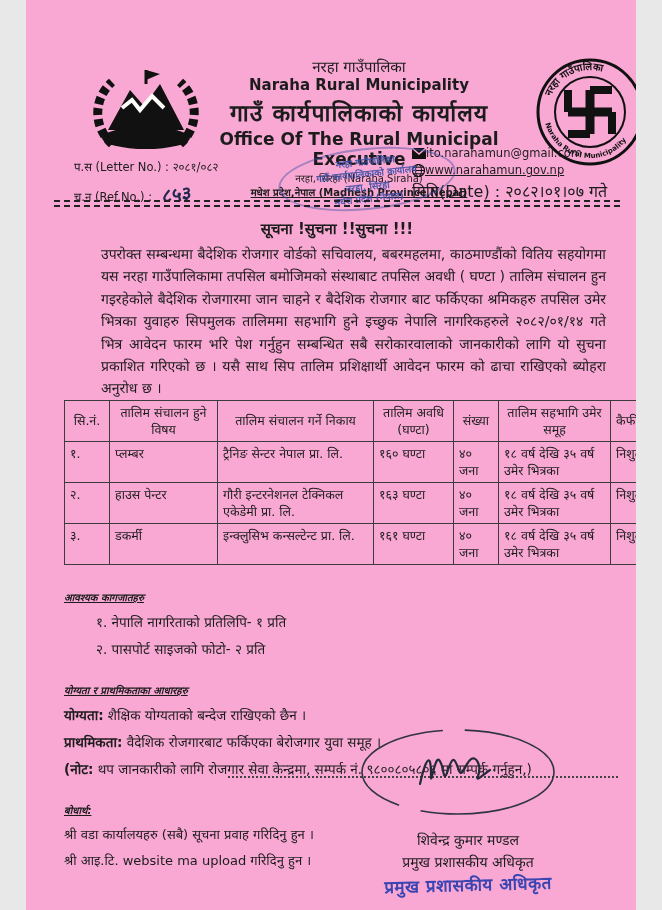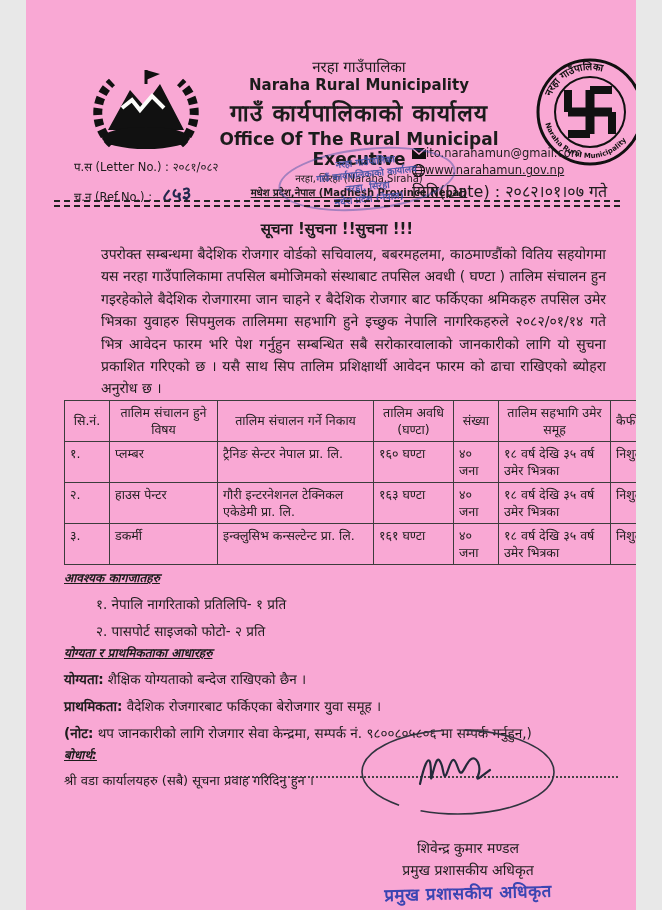--- a/index.html
+++ b/index.html
@@ -40,31 +40,31 @@
   .notices{display:flex;justify-content:center;font-size:15px;font-weight:bold;
     padding:0 48px 0 52px;}
   .doc-title{text-align:center;font-size:15px;font-weight:bold;text-decoration:underline;
     margin-top:5px;}
   .body-par{font-size:14px;line-height:1.6;text-align:justify;margin-top:5px;margin-left:37px;}
   .tapasil{font-size:14px;font-weight:bold;text-decoration:underline;font-style:italic;margin-top:3px;}
   table{border-collapse:collapse;table-layout:fixed;width:594px;border-radius:31px;}
   th,td{border:1.2px solid #3c3c3c;font-size:12.5px;padding:3px 5px;vertical-align:top;
     font-weight:normal;text-align:left;}
   th{text-align:center;vertical-align:middle;}
-  .section-head{font-size:12px;font-weight:bold;text-decoration:underline;font-style:italic;margin-top:4px;}
+  .section-head{font-size:10px;font-weight:bold;text-decoration:underline;font-style:italic;margin-top:25px;}
   .doc-item{font-size:13.5px;margin:9px 0 0 32px;}
   .qline{font-size:13.5px;margin-top:9px;}
   .qline b{font-weight:bold;}
   .shri{font-size:13px;margin-top:8px;}
   
   .sig-block{position:absolute;right:18px;top:726px;width:300px;text-align:center;}
   .sig-draw{position:relative;height:92px;}
   .dotline{position:absolute;left:-90px;right:0;top:50px;border-top:2px dotted #444;}
   .sig-svg{position:absolute;left:40px;top:0;}
-  .sig-name{font-size:14px;margin-top:20px;text-align:center;}
+  .sig-name{font-size:14px;margin-top:12px;text-align:center;}
   .sig-title{font-size:14px;margin-top:3px;}
   .sig-stamp{font-size:17px;font-weight:bold;color:#2b3db0;transform:rotate(-1.5deg);
     margin-top:2px;opacity:.92;letter-spacing:.5px;}
 </style>
 </head>
 <body>
 
 <div class="page">
 
   <div class="header">
@@ -227,20 +227,21 @@
     </div>
     <div class="qline">
       <b>प्राथमिकता:</b><span> वैदेशिक रोजगारबाट फर्किएका बेरोजगार युवा समूह ।</span>
     </div>
     <div class="qline">
       <b>(नोट:</b><span> थप जानकारीको लागि रोजगार सेवा केन्द्रमा, सम्पर्क नं. ९८००८०५८०६ मा सम्पर्क गर्नुहुन,)</span>
     </div>
 
     <div class="section-head">बोधार्थ:</div>
     <div class="shri">श्री वडा कार्यालयहरु (सबै) सूचना प्रवाह गरिदिनु हुन ।</div>
+    <div class="shri">श्री आइ.टि. website ma upload गरिदिनु हुन ।</div>
   </div>
 
   <div class="sig-block">
     <div class="sig-draw">
       <div class="dotline"></div>
       <svg class="sig-svg" width="210" height="92" viewBox="0 0 210 92">
         <ellipse cx="100" cy="46" rx="96" ry="42" fill="none" stroke="#30343f" stroke-width="1.6" stroke-dasharray="150 22"></ellipse>
         <path d="M62,58 C66,40 70,30 72,36 C74,44 72,58 74,50 C78,34 80,28 84,40 C86,48 86,56 90,44 C94,32 96,30 100,42 C104,54 106,40 112,34 C118,28 124,40 120,50 C117,57 126,48 132,44" fill="none" stroke="#242a3a" stroke-width="2.2" stroke-linecap="round"></path>
       </svg>
     </div>

